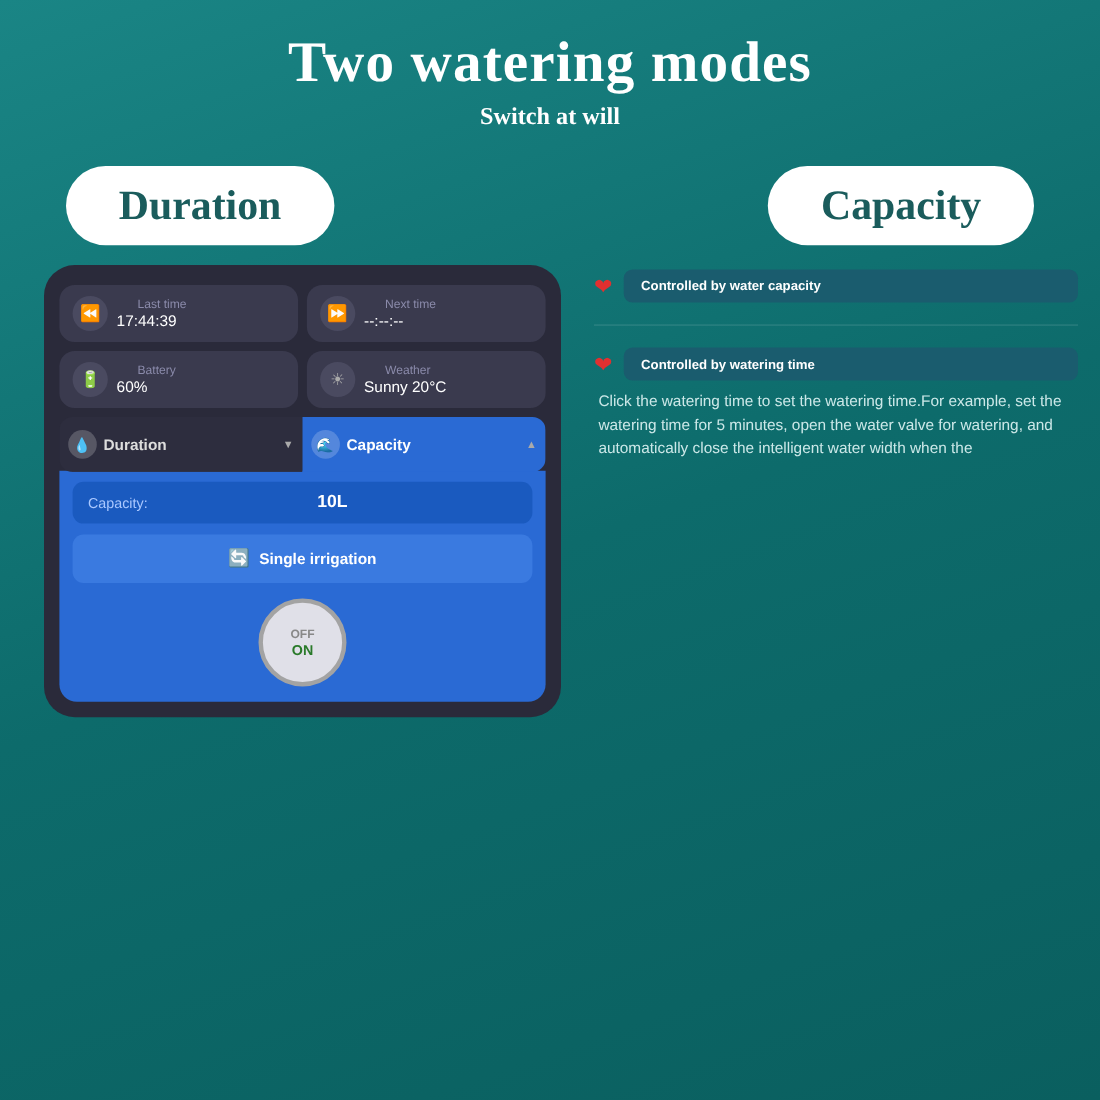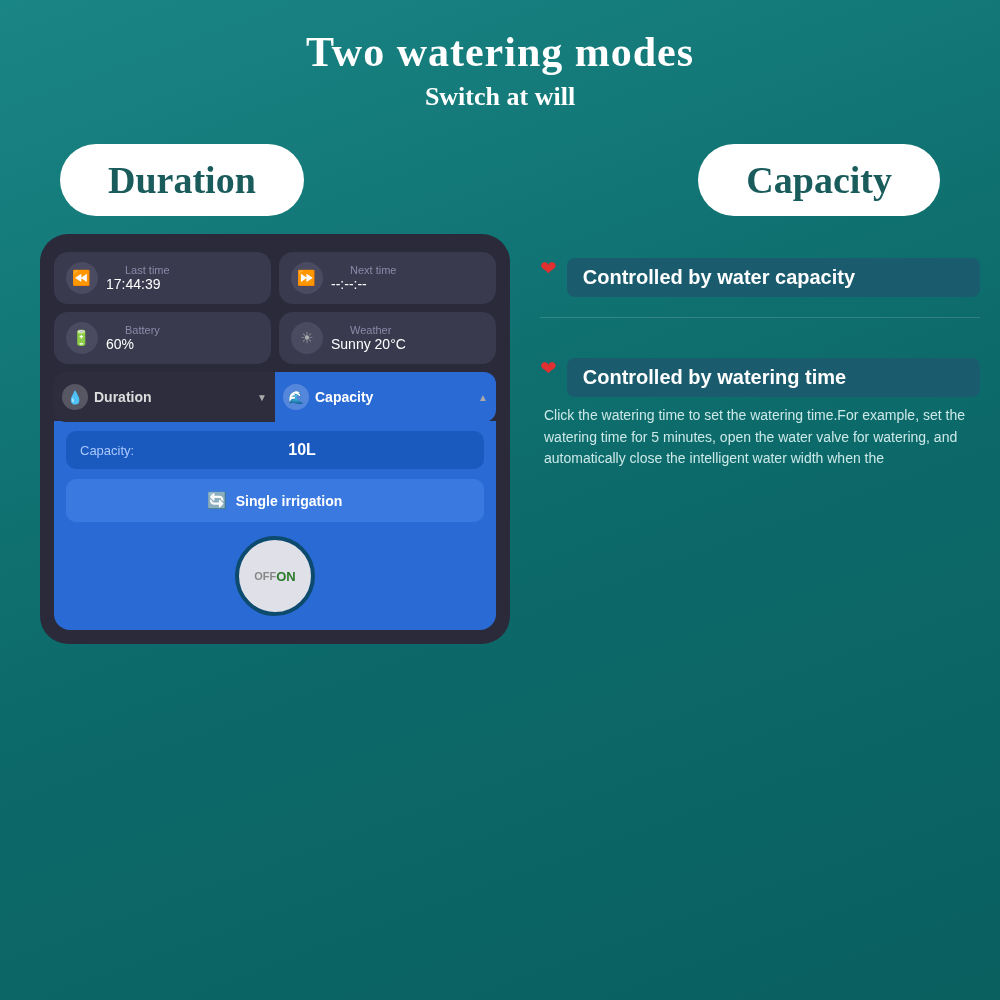--- a/index.html
+++ b/index.html
@@ -18,28 +18,28 @@
       background: linear-gradient(160deg, #1a8585 0%, #0d6b6b 50%, #0a5f5f 100%);
       position: relative;
     }
 
     
     .header {
       text-align: center;
       padding: 28px 0 10px;
     }
     .main-title {
-      font-size: 42px;
+      font-size: 52px;
       font-weight: 900;
       color: #fff;
       font-family: Georgia, serif;
       letter-spacing: 1px;
     }
     .sub-title {
-      font-size: 26px;
+      font-size: 22px;
       font-weight: 700;
       color: #fff;
       margin-top: 6px;
       font-family: Georgia, serif;
     }
 
     
     .mode-labels {
       display: flex;
       justify-content: space-between;
@@ -205,24 +205,24 @@
     .toggle-container {
       display: flex;
       justify-content: center;
     }
     .toggle-switch {
       width: 80px;
       height: 80px;
       background: #e0e0e8;
       border-radius: 50%;
       display: flex;
-      flex-direction: row;
-      align-items: center;
-      justify-content: center;
-      border: 4px solid #0c4a6e;
+      flex-direction: column;
+      align-items: center;
+      justify-content: center;
+      border: 4px solid #a3a3a3;
     }
     .toggle-off {
       font-size: 11px;
       font-weight: 700;
       color: #888;
     }
     .toggle-on {
       font-size: 13px;
       font-weight: 900;
       color: #2a7a2a;
@@ -250,25 +250,24 @@
     }
     .heart-icon {
       color: #e03030;
       font-size: 20px;
       flex-shrink: 0;
     }
     .feature-title-badge {
       background: #1a5c6e;
       border-radius: 8px;
       padding: 8px 16px;
-      font-size: 20px;
+      font-size: 12px;
       font-weight: 800;
       color: #fff;
       flex: 1;
-      margin-top: 20px;
     }
 
     .feature-desc {
       font-size: 14px;
       color: #cce8e8;
       line-height: 1.55;
       padding: 0 4px;
     }
 
     

